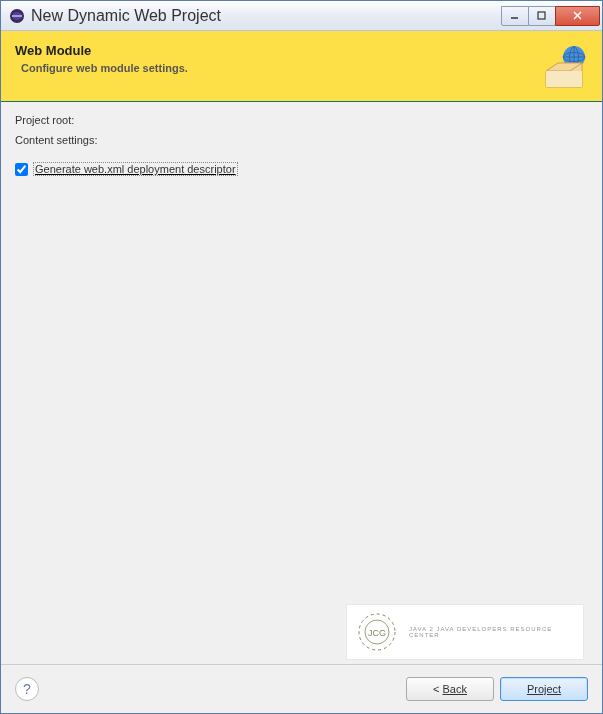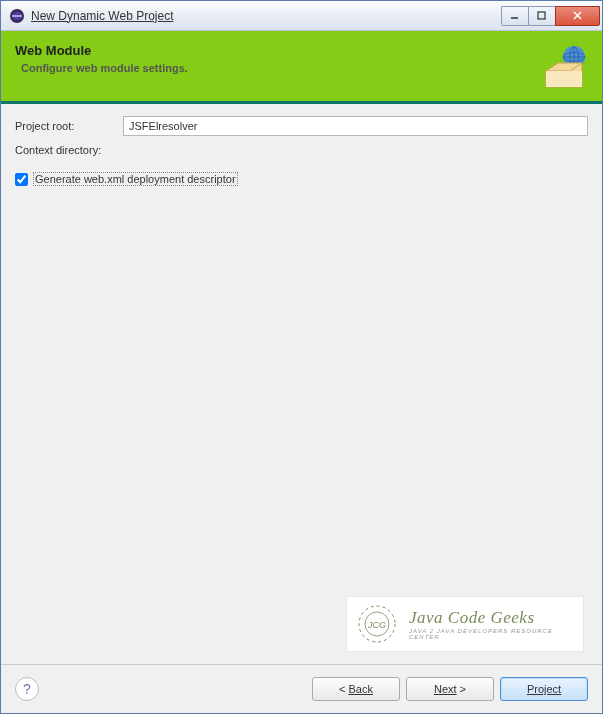--- a/index.html
+++ b/index.html
@@ -2,43 +2,43 @@
 <html><head>
   <meta charset="utf-8">
   <style>
     * { margin: 0; padding: 0; box-sizing: border-box; font-family: "Segoe UI", Tahoma, sans-serif; }
     body { background: #fff; width: 603px; height: 714px; overflow: hidden; }
     
     .window { width: 603px; height: 714px; border: 1px solid #5a7ca8; background: #f0f0f0; display: flex; flex-direction: column; }
     
     .titlebar { height: 30px; background: linear-gradient(to bottom, #fdfdfe, #e8ecf4, #dde5f0); display: flex; align-items: center; padding: 0 2px 0 8px; border-bottom: 1px solid #b8c4d8; }
     .titlebar-icon { width: 16px; height: 16px; margin-right: 6px; }
-    .titlebar-text { flex: 1; font-size: 12px; color: #333; text-decoration: underline; }
+    .titlebar-text { flex: 1; font-size: 16px; color: #333; }
     .win-controls { display: flex; gap: 0; }
     .win-btn { width: 28px; height: 20px; border: 1px solid #8a9cb8; background: linear-gradient(to bottom, #f2f6fc, #d8e2f0); display: flex; align-items: center; justify-content: center; font-size: 10px; color: #444; margin-left: -1px; border-radius: 0 0 2px 2px; }
     .win-btn:first-child { border-radius: 0 0 0 2px; }
     .win-btn.close { background: linear-gradient(to bottom, #e98a7a, #d9543c); color: #fff; border-color: #a03020; border-radius: 0 0 2px 0; width: 45px; }
     
-    .header-panel { background: #84cc16; padding: 12px 14px 10px 14px; display: flex; border-bottom: 3px solid #0f766e; }
+    .header-panel { background: #fde047; padding: 12px 14px 10px 14px; display: flex; border-bottom: 1px solid #0f766e; }
     .header-text { flex: 1; }
     .header-title { font-size: 13px; font-weight: bold; color: #222; margin-bottom: 4px; }
     .header-sub { font-size: 11px; color: #555; padding-left: 6px; font-weight: bold; }
     .header-icon { width: 48px; height: 48px; }
     
     .content { flex: 1; padding: 12px 14px; background: #f0f0f0; position: relative; }
     
     .form-row { display: flex; align-items: center; margin-bottom: 8px; }
     .form-label { font-size: 11px; color: #333; width: 108px; }
     .form-input { flex: 1; height: 20px; border: 1px solid #b8b8b8; background: #fff; padding: 0 5px; font-size: 11px; color: #333; }
     
-    .checkbox-row { display: flex; align-items: flex-end; margin-top: 16px; }
+    .checkbox-row { display: flex; align-items: flex-end; margin-top: 16px; text-decoration: underline; }
     .checkbox-row input[type="checkbox"] { margin-right: 5px; width: 13px; height: 13px; }
     .checkbox-label { font-size: 11px; color: #333; border: 1px dotted #888; padding: 0 1px; }
     
-    .watermark { position: absolute; right: 18px; bottom: 12px; width: 238px; height: 56px; display: flex; align-items: center; border: 1px solid #e8e8e8; background: #fff; padding: 4px 8px; font-style: italic; }
+    .watermark { position: absolute; right: 18px; bottom: 4px; width: 238px; height: 56px; display: flex; align-items: center; border: 1px solid #e8e8e8; background: #fff; padding: 4px 8px; }
     .wm-logo { width: 44px; height: 44px; margin-right: 10px; }
     .wm-text { flex: 1; }
     .wm-title { font-family: Georgia, serif; font-size: 17px; color: #7a8a5a; letter-spacing: 0.5px; }
     .wm-sub { font-size: 6px; color: #999; letter-spacing: 1px; text-transform: uppercase; }
     
     .footer { border-top: 1px solid #ccc; padding: 12px 14px; display: flex; align-items: center; background: #f0f0f0; }
     .help-btn { width: 24px; height: 24px; border: 1px solid #bbb; border-radius: 50%; background: #fff; display: flex; align-items: center; justify-content: center; font-size: 14px; color: #6a7ab0; }
     .footer-spacer { flex: 1; }
     .footer-btn { min-width: 88px; height: 24px; border: 1px solid #aaa; background: linear-gradient(to bottom, #fdfdfd, #e8e8e8); font-size: 11px; color: #333; margin-left: 6px; border-radius: 3px; cursor: pointer; }
     .footer-btn.finish { border: 1px solid #4a90d9; background: linear-gradient(to bottom, #eaf3ff, #c8e0fa); box-shadow: inset 0 0 0 1px #bfe0ff; }
@@ -92,48 +92,45 @@
         <path d="M6 28 L18 20 L42 20 L42 44 L6 44 Z" fill="#f4d89a" stroke="#c8a050" stroke-width="1"></path>
         <path d="M6 28 L30 28 L42 20" fill="none" stroke="#c8a050" stroke-width="1"></path>
         <path d="M6 28 L6 44 L42 44 L42 28" fill="#f8e8c0"></path>
       </svg>
     </div>
   </div>
 
   <div class="content">
     <div class="form-row">
       <label class="form-label">Project root:</label>
-      <input class="form-input" type="text" value="JSFElresolver" style="">
     </div>
     <div class="form-row">
-      <label class="form-label">Context directory:</label>
+      <label class="form-label">Content settings:</label>
     </div>
     <div class="checkbox-row">
       <input type="checkbox" checked="" style="">
       <span class="checkbox-label">Generate web.xml deployment descriptor</span>
     </div>
 
     <div class="watermark">
       <span class="wm-logo">
         <svg viewBox="0 0 44 44">
           <circle cx="22" cy="22" r="18" fill="none" stroke="#7a8a5a" stroke-width="1" stroke-dasharray="3 3"></circle>
           <circle cx="22" cy="22" r="12" fill="none" stroke="#7a8a5a" stroke-width="0.8"></circle>
           <text x="22" y="26" text-anchor="middle" font-size="9" fill="#7a8a5a" font-family="serif">JCG</text>
         </svg>
       </span>
       <div class="wm-text">
-        <div class="wm-title">Java Code Geeks</div>
         <div class="wm-sub">Java 2 Java Developers Resource Center</div>
       </div>
     </div>
   </div>
 
   <div class="footer">
     <div class="help-btn">
       <span>?</span>
     </div>
     <div class="footer-spacer"></div>
     <button class="footer-btn">&lt; <span class="u">Back</span></button>
-    <button class="footer-btn"><span class="u">Next</span> &gt;</button>
     <button class="footer-btn finish"><span class="u">Project</span></button>
   </div>
 
 </div>
 
 </body></html>

